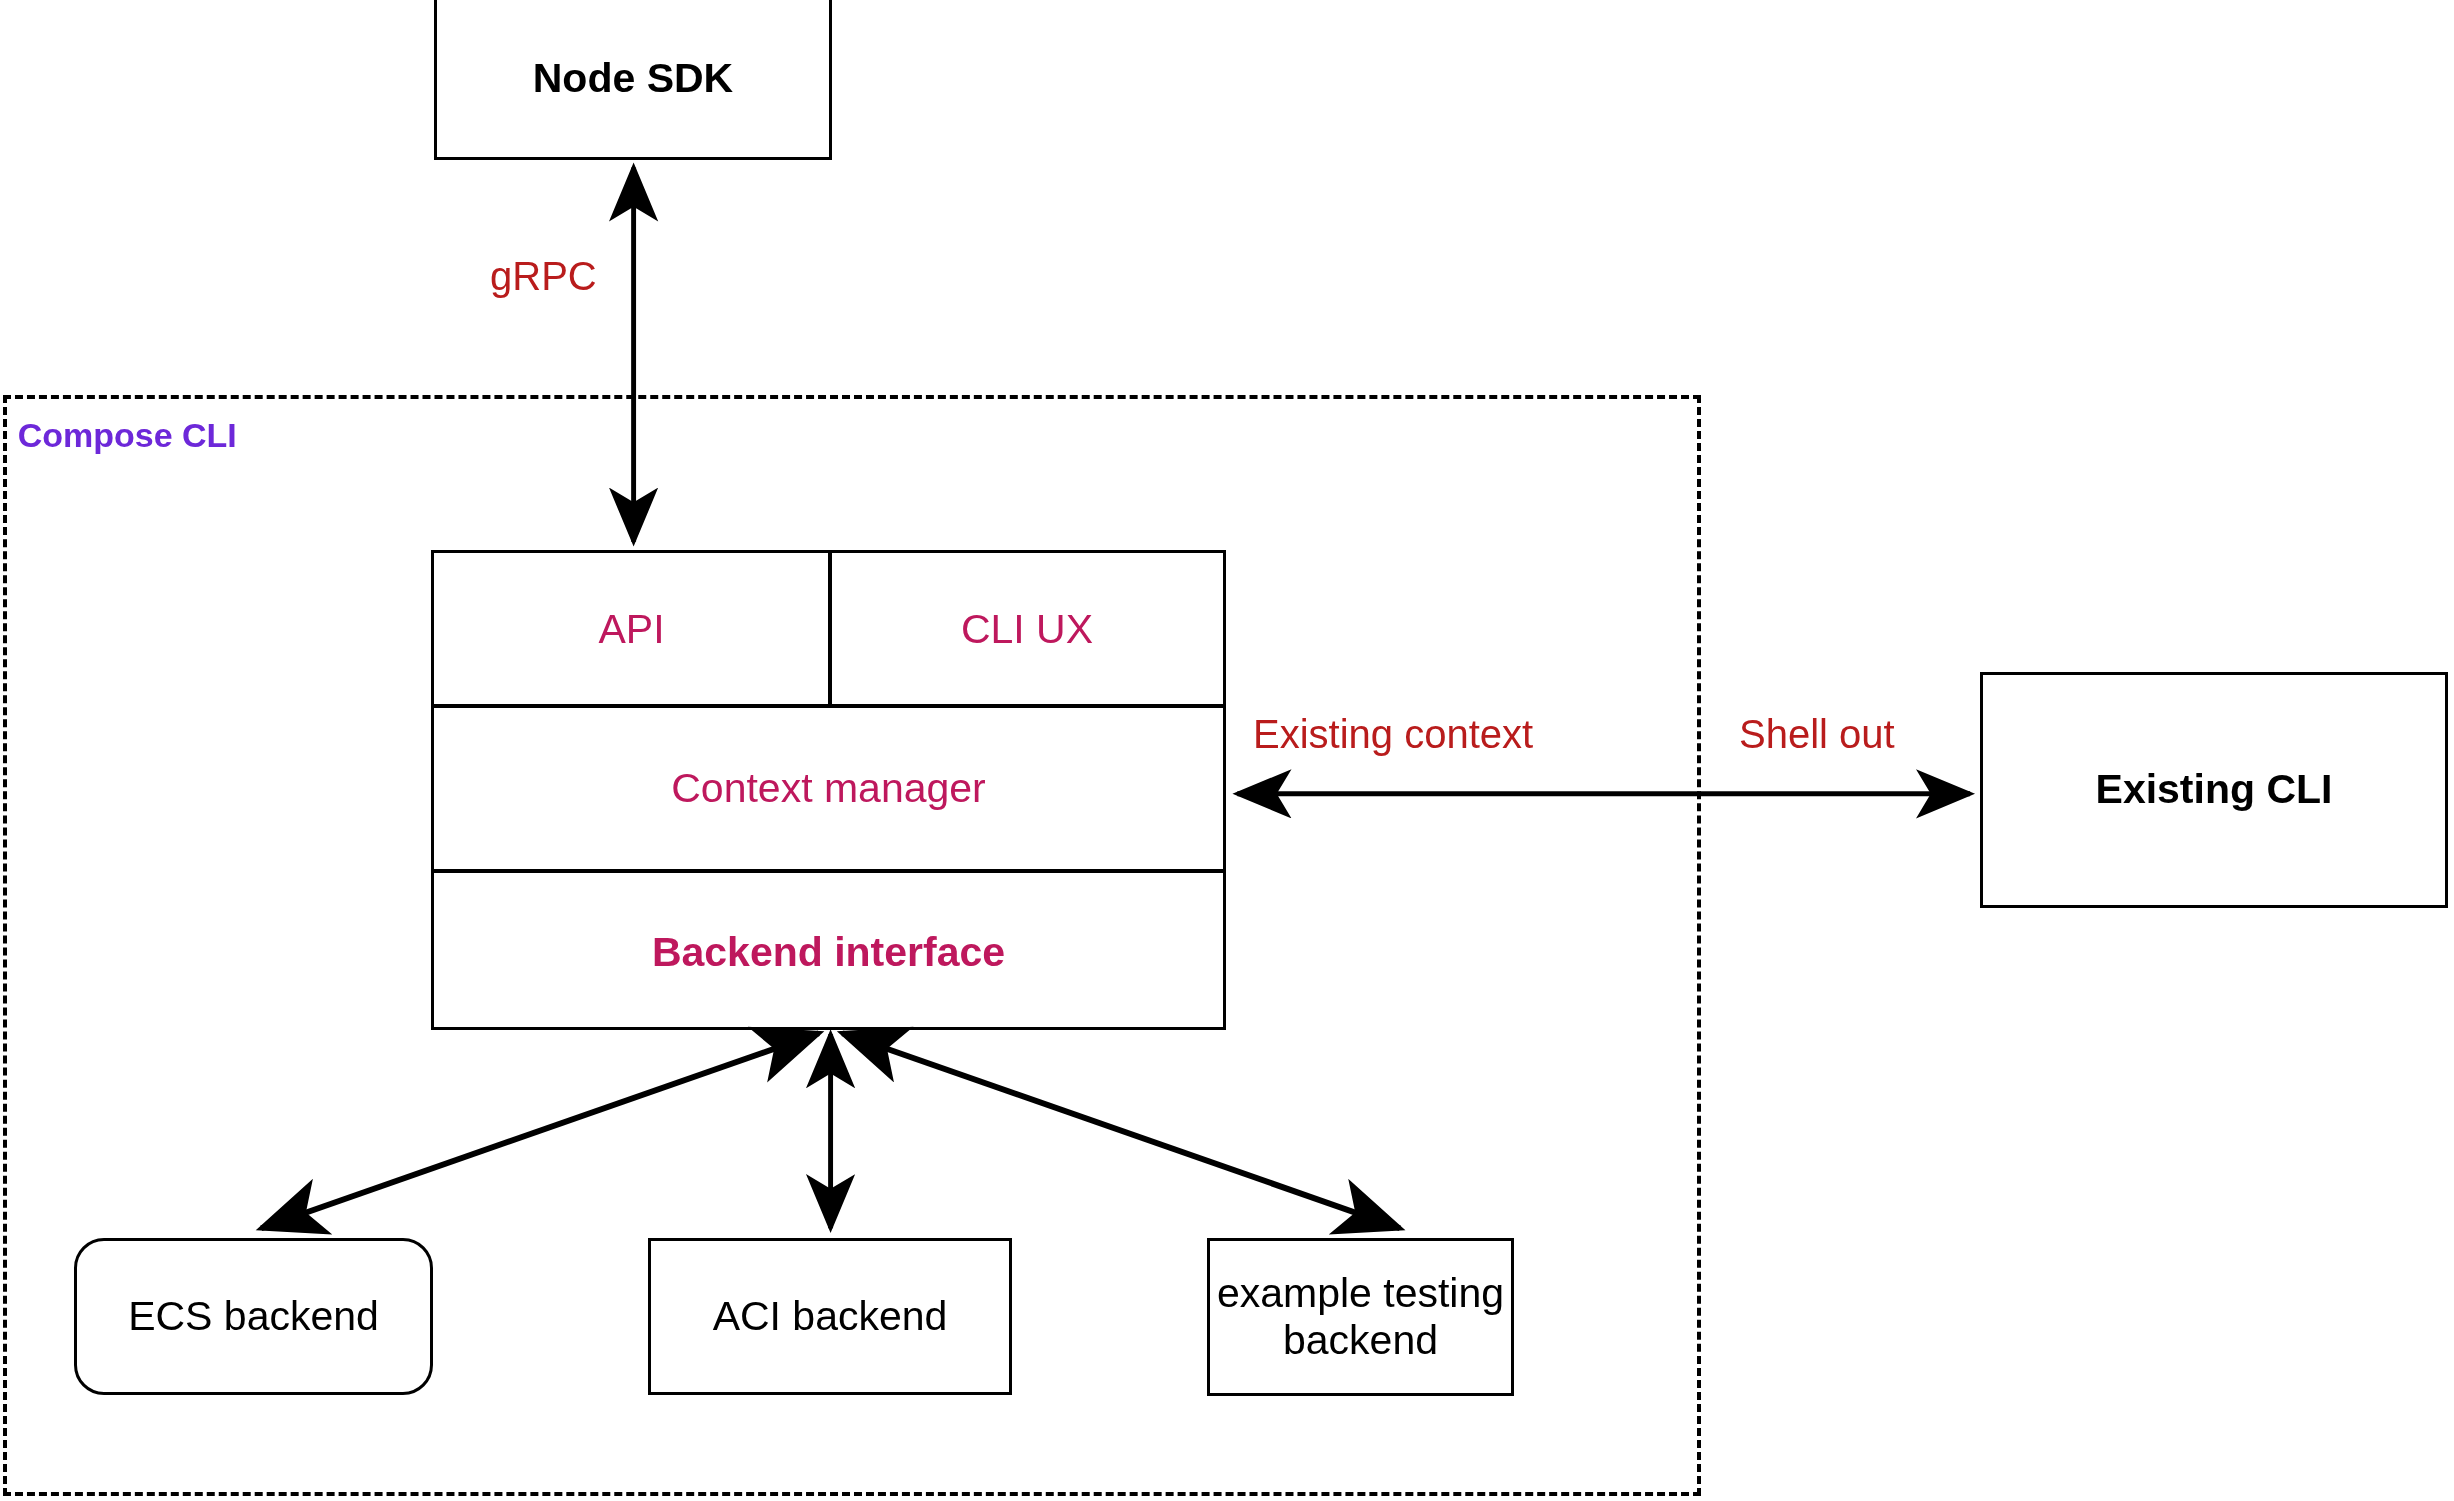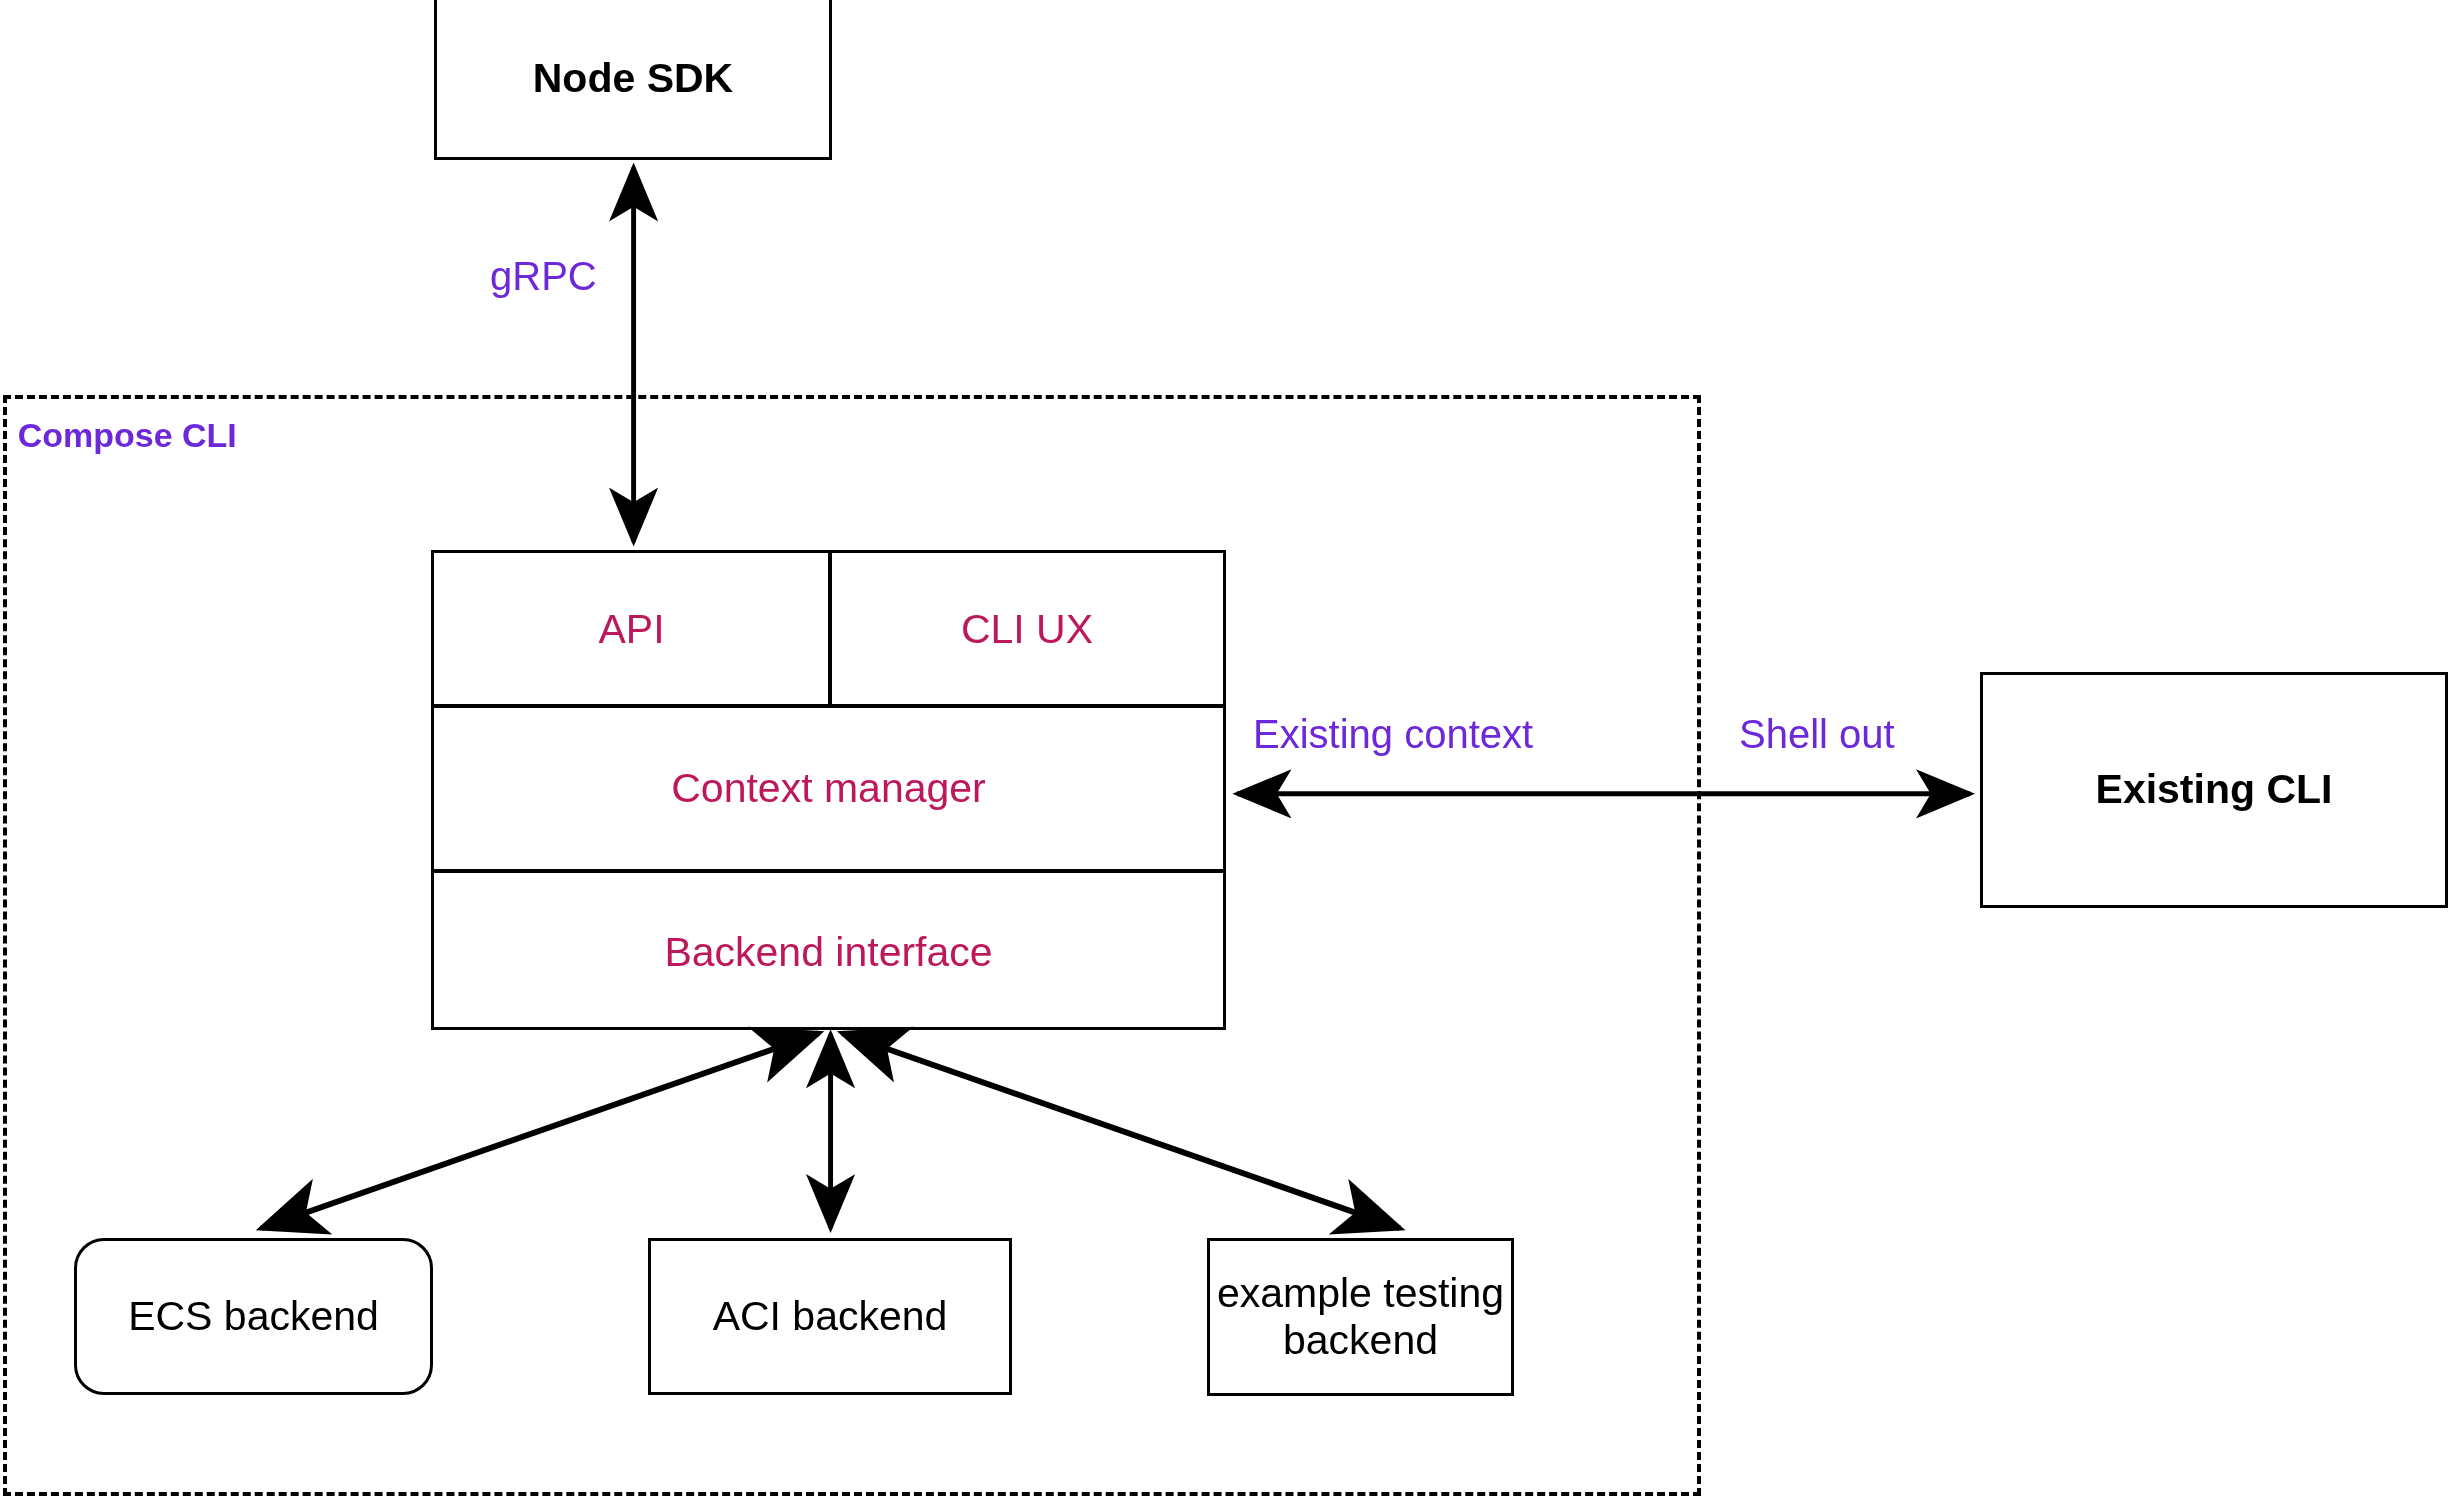--- a/index.html
+++ b/index.html
@@ -41,21 +41,21 @@
   .group-label {
     position: absolute;
     font-size: 34px;
     font-weight: bold;
     color: #6d28d9;
     white-space: nowrap;
   }
   .edge-label {
     position: absolute;
     font-size: 40px;
-    color: #6d28d9;
+    color: #b91c1c;
     white-space: nowrap;
     text-align: center;
   }
   .stack {
     position: absolute;
     box-sizing: border-box;
     border: 3.9px solid #000000;
     background: #ffffff;
   }
   .stack-row {
@@ -106,21 +106,21 @@
   <div class="stack-row" style="left:832px; top:554px; width:390px; height:151px;">CLI UX</div>
 
   <div class="stack-vrule" style="left:828px; top:550px; height:155px;"></div>
 
   <div class="stack-hrule" style="left:431px; top:704px; width:795px;"></div>
 
   <div class="stack-row" style="left:435px; top:708px; width:787px; height:161px;">Context manager</div>
 
   <div class="stack-hrule" style="left:431px; top:869px; width:795px;"></div>
 
-  <div class="stack-row" style="left:435px; top:873px; width:787px; height:159px;">Backend interface</div>
+  <div class="stack-row" style="left:435px; top:873px; width:787px; height:159px;font-weight:bold;">Backend interface</div>
 
   <div class="box bold" style="left:1980px; top:672px; width:468px; height:236px;">Existing CLI</div>
 
   <div class="box" style="left:74px; top:1238px; width:359px; height:157px;border-radius:30px;">ECS backend</div>
   <div class="box" style="left:648px; top:1238px; width:364px; height:157px;">ACI backend</div>
   <div class="box wrap-two-line" style="left:1207px; top:1238px; width:307px; height:158px;">example testing
 backend</div>
 
   <svg class="arrows" viewBox="0 0 2492 1524">
     <defs>

